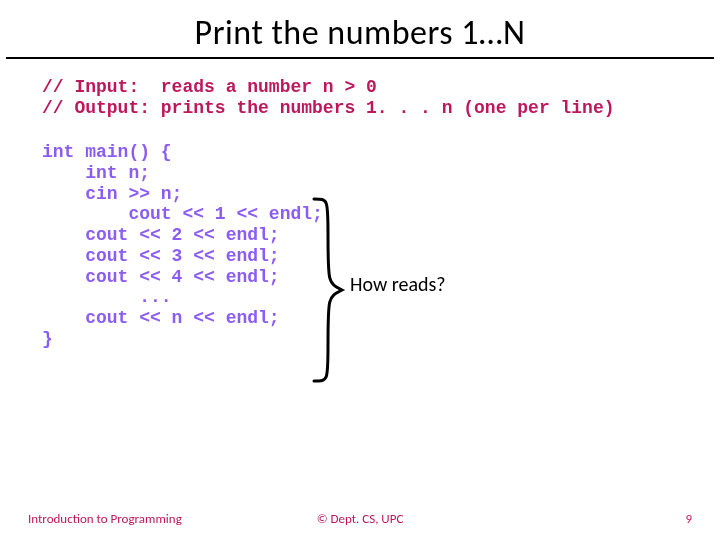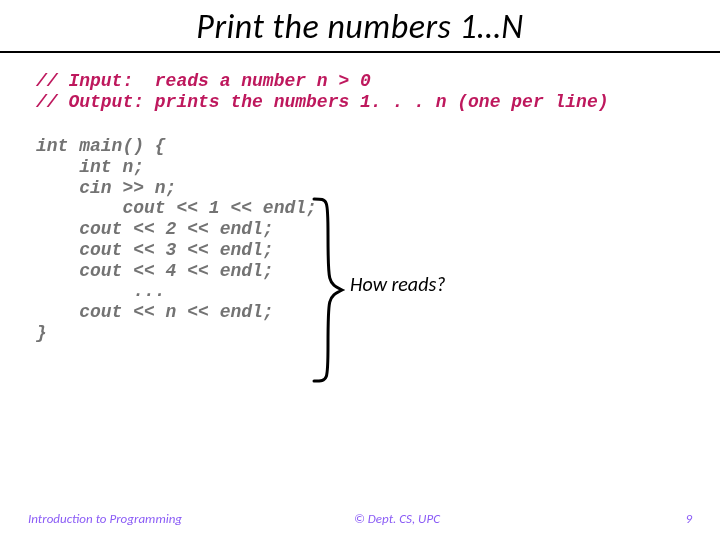--- a/index.html
+++ b/index.html
@@ -8,22 +8,21 @@
     height: 540px;
     background: #ffffff;
     font-family: Calibri, Arial, sans-serif;
     position: relative;
     overflow: hidden;
   }
   .slide {
     width: 100%;
     height: 100%;
     position: relative;
-    padding: 0;
-    font-style: italic;
+    padding: 6px;
   }
   .title {
     font-size: 34px;
     text-align: center;
     color: #000;
     padding: 6px 0 4px 0;
     border-bottom: 2px solid #000;
     font-weight: 400;
     letter-spacing: 0.5px;
   }
@@ -36,21 +35,21 @@
     font-weight: bold;
     color: #be185d;
     white-space: pre;
     margin-bottom: 24px;
     line-height: 1.15;
   }
   .code-block {
     font-family: Consolas, "Courier New", monospace;
     font-size: 18px;
     font-weight: bold;
-    color: #737373;
+    color: #8b5cf6;
     white-space: pre;
     line-height: 1.15;
     position: relative;
   }
   .annotation {
     position: absolute;
     left: 350px;
     top: 272px;
     width: 150px;
     font-family: Calibri, Arial, sans-serif;
@@ -68,28 +67,27 @@
   .footer {
     position: absolute;
     bottom: 14px;
     left: 0;
     width: 100%;
     display: flex;
     justify-content: space-between;
     align-items: flex-end;
     padding: 0 28px;
     font-size: 13px;
-    color: #8b5cf6;
+    color: #be185d;
     font-family: Calibri, Arial, sans-serif;
   }
   .footer-center {
     position: absolute;
     left: 50%;
     transform: translateX(-50%);
-    margin-left: 37px;
   }
 </style>
 </head>
 <body>
 
 <div class="slide">
   <h1 class="title">Print the numbers 1…N</h1>
 
   <div class="content">
     <pre class="comment-block">// Input:  reads a number n &gt; 0

